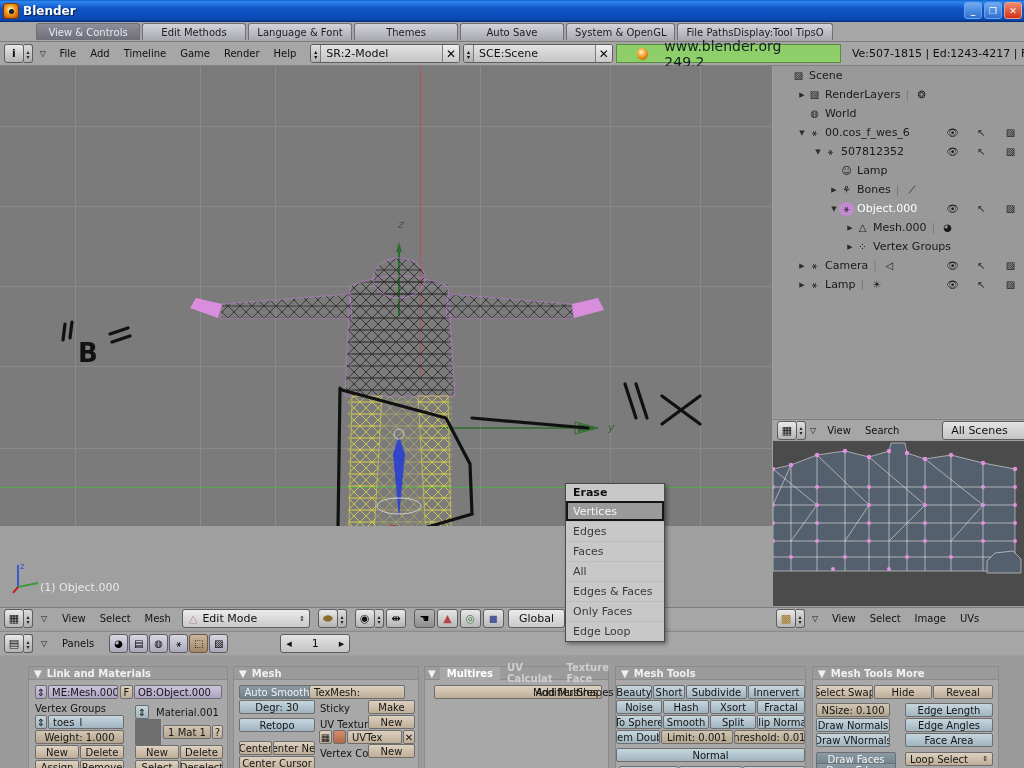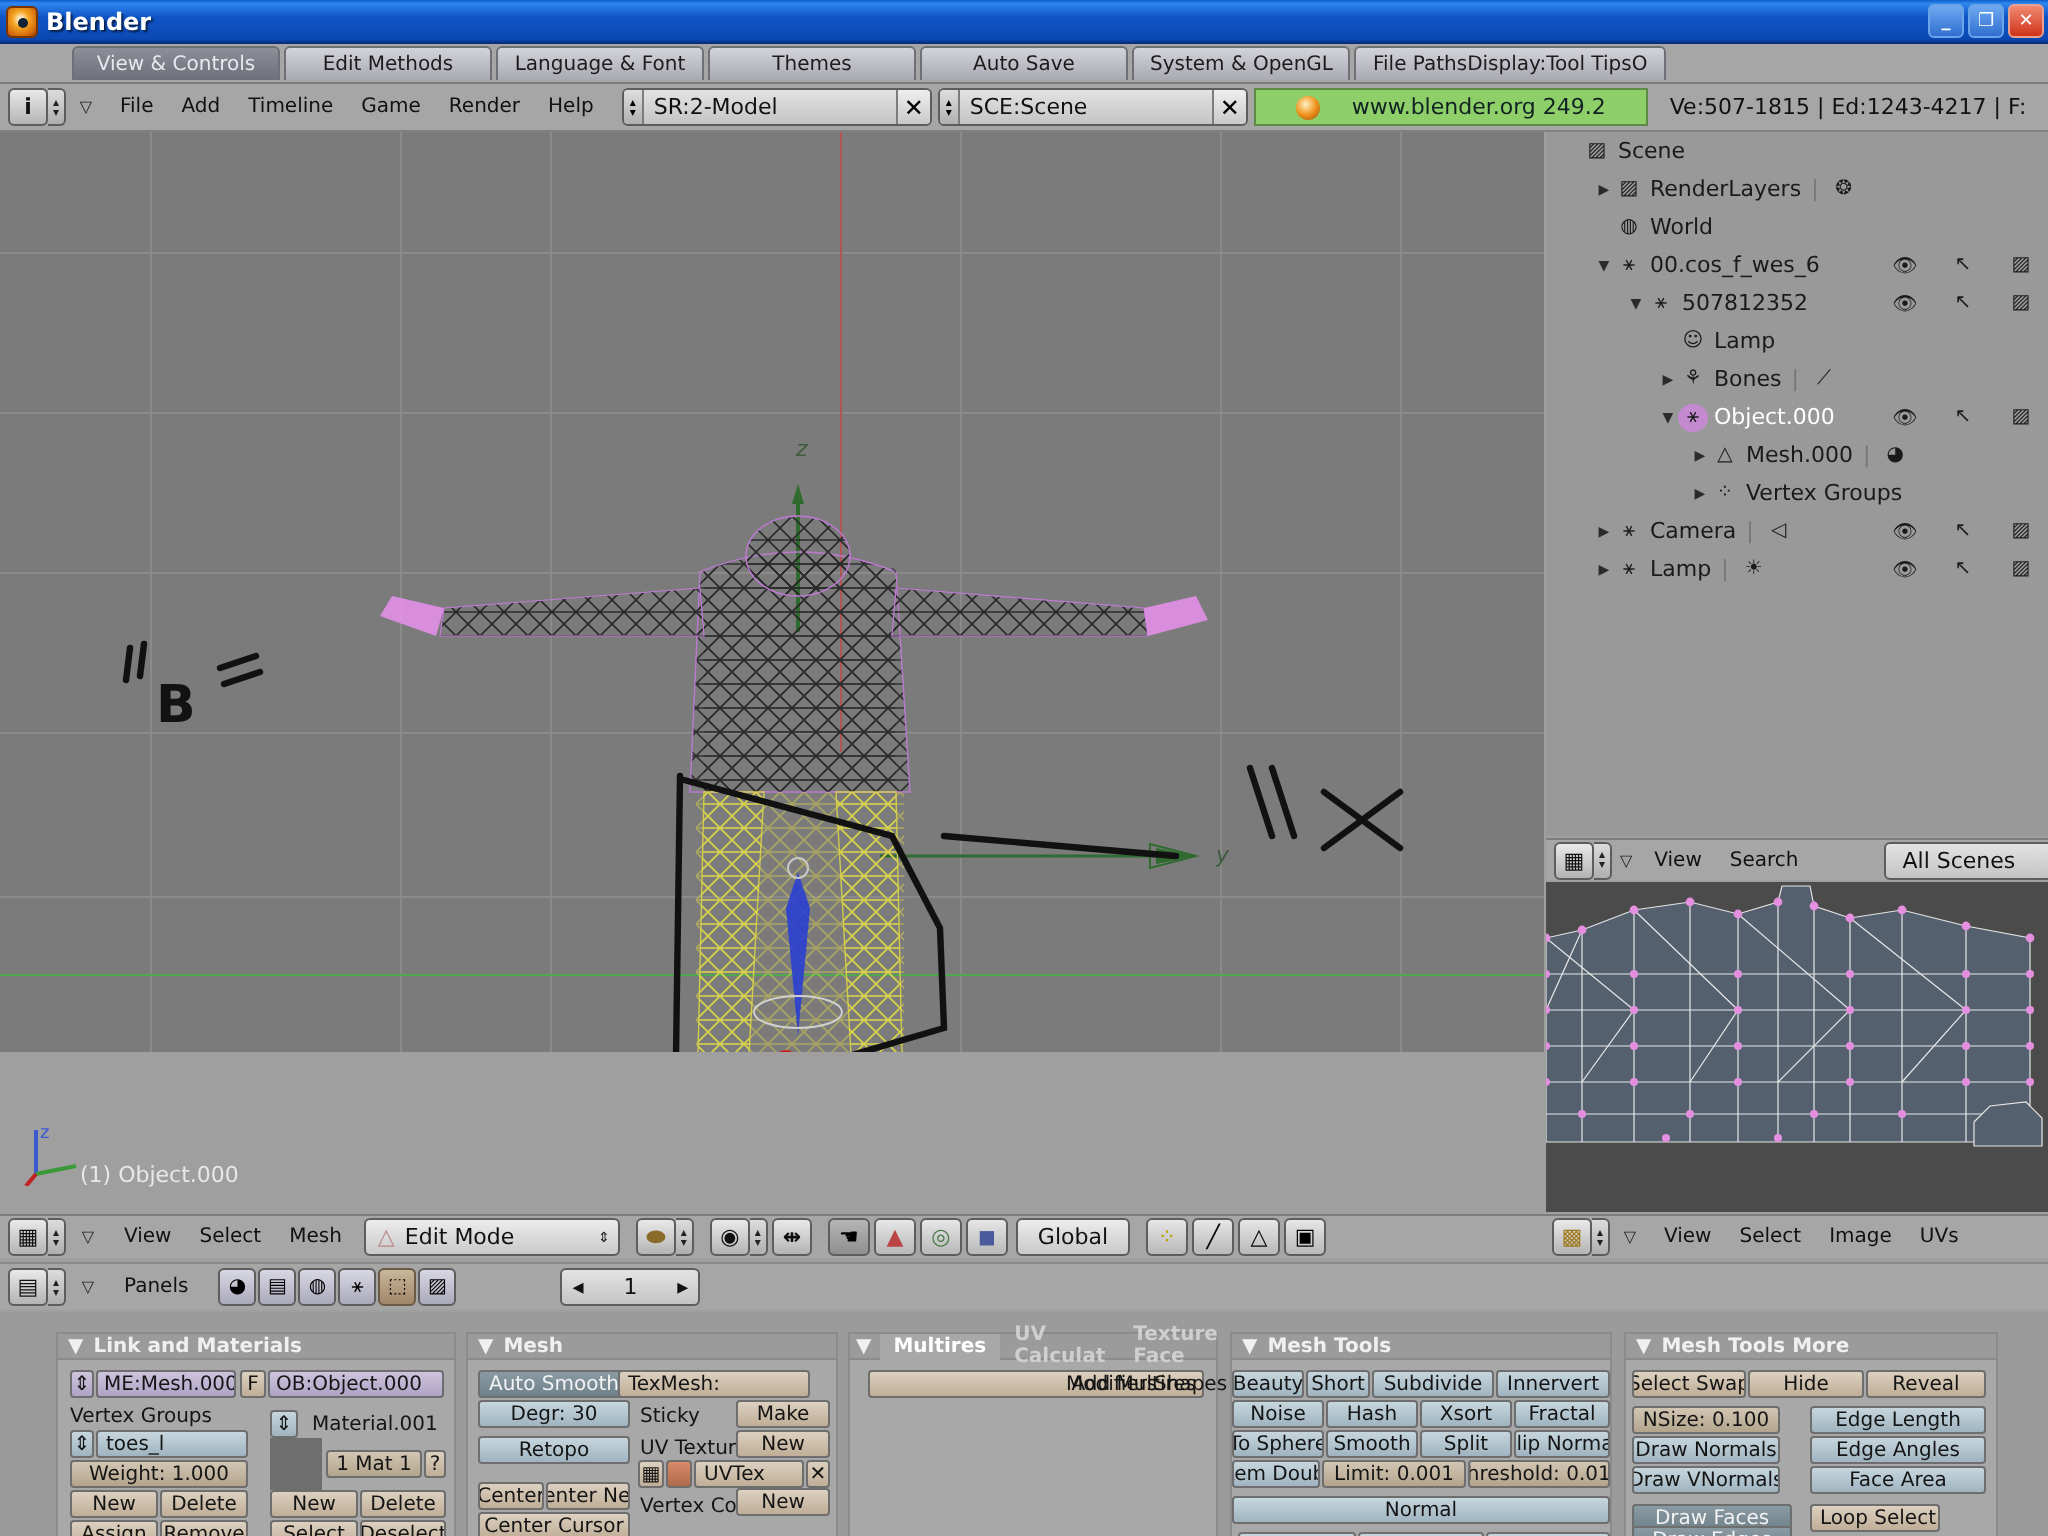--- a/index.html
+++ b/index.html
@@ -48,21 +48,21 @@
   .fieldbox { height:19px; display:flex; align-items:center; border:1px solid #5d5d5d;
     border-radius:3px; background:linear-gradient(180deg,#e3e3e3,#c4c4c4); overflow:hidden; }
   .fieldbox .lbl { padding:0 8px 0 5px; font-size:11px; color:#111; white-space:nowrap; }
   .fieldbox .xb { width:17px; height:100%; display:flex; align-items:center; justify-content:center;
     border-left:1px solid #7c7c7c; background:linear-gradient(180deg,#efefef,#c9c9c9);
     font-weight:bold; font-size:12px; }
   .fb-left { width:10px; height:100%; border-right:1px solid #7c7c7c;
     background:linear-gradient(180deg,#dedede,#b0b0b0); display:flex; flex-direction:column;
     align-items:center; justify-content:center; font-size:6px; line-height:5px; }
   .wwwbadge { height:19px; background:#8fcf6a; border:1px solid #5d8a44; display:flex;
-    align-items:center; gap:16px; padding:0 20px; font-size:11px; color:#122; }
+    align-items:center; gap:16px; padding:0 20px; font-size:14px; color:#122; }
   .wwwdot { width:12px; height:12px; border-radius:50%;
     background:radial-gradient(circle at 40% 35%,#fff0c0,#f0941e 50%,#9b4d00); }
   .statstxt { font-size:11px; color:#111; padding-left:8px; white-space:nowrap; overflow:hidden; }
 
   
   .workspace { position:relative; width:1024px; height:672px; }
 
   
   .viewport { position:absolute; left:0; top:0; width:772px; height:460px;
     background:#7b7b7b; overflow:hidden; }
@@ -543,20 +543,32 @@
     </div>
     <div class="arrow-dn">▽</div>
     <div id="uvmenus" style="display:flex">
         <div class="menu-item">View</div>
         <div class="menu-item">Select</div>
         <div class="menu-item">Image</div>
         <div class="menu-item">UVs</div>
       </div>
   </div>
 
+  <div class="ctxmenu">
+    <div class="ctx-title">Erase</div>
+    <div id="ctxitems">
+        <div class="ctx-item hl">Vertices</div>
+        <div class="ctx-item">Edges</div>
+        <div class="ctx-item">Faces</div>
+        <div class="ctx-item">All</div>
+        <div class="ctx-item">Edges &amp; Faces</div>
+        <div class="ctx-item">Only Faces</div>
+        <div class="ctx-item">Edge Loop</div>
+      </div>
+  </div>
 
   <div class="btn-hdr">
     <div style="display:flex">
       <div class="ico-btn">▤</div>
       <div class="spin">
           <span>▴</span>
           <span>▾</span>
         </div>
     </div>
     <div class="arrow-dn">▽</div>
@@ -685,21 +697,21 @@
       <div class="bbtn" style="position:absolute;left:120px;top:18px;width:60px">Reveal</div>
       <div class="bbtn num" style="position:absolute;left:3px;top:36px;width:74px">NSize: 0.100</div>
       <div class="bbtn blue" style="position:absolute;left:3px;top:51px;width:74px">Draw Normals</div>
       <div class="bbtn blue" style="position:absolute;left:3px;top:66px;width:74px">Draw VNormals</div>
       <div class="bbtn blue" style="position:absolute;left:92px;top:36px;width:88px">Edge Length</div>
       <div class="bbtn blue" style="position:absolute;left:92px;top:51px;width:88px">Edge Angles</div>
       <div class="bbtn blue" style="position:absolute;left:92px;top:66px;width:88px">Face Area</div>
       <div class="bbtn dark" style="position:absolute;left:3px;top:85px;width:80px">Draw Faces</div>
       <div class="bbtn dark" style="position:absolute;left:3px;top:96px;width:80px">Draw Edges</div>
 
-      <div class="bbtn" style="position:absolute;left:92px;top:85px;width:65px;justify-content:space-between;padding:0 4px">
+      <div class="bbtn" style="position:absolute;left:92px;top:85px;width:88px;justify-content:space-between;padding:0 4px">
           <span>Loop Select</span>
           <span style="font-size:7px">⇕</span>
         </div>
 
     </div>
   </div>
 
 </div>
 
 </body></html>

